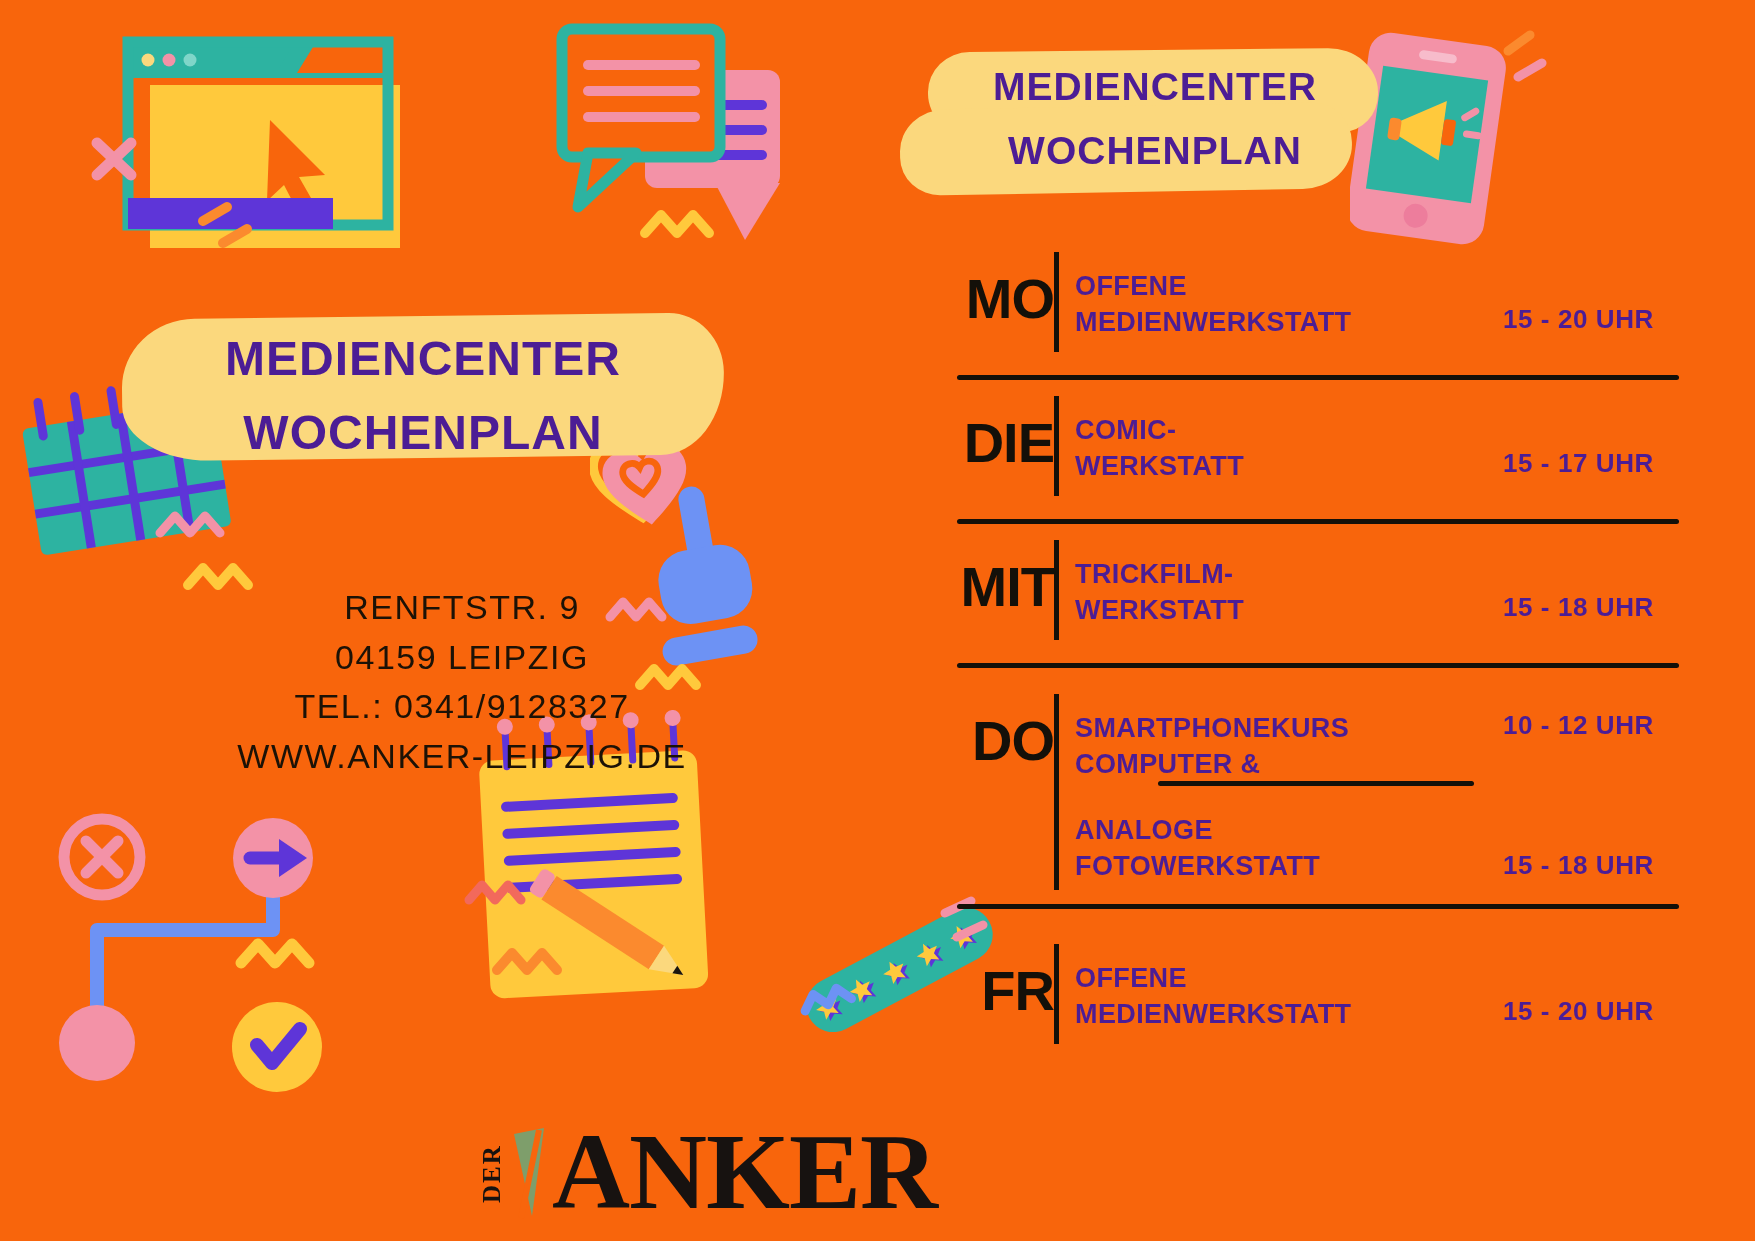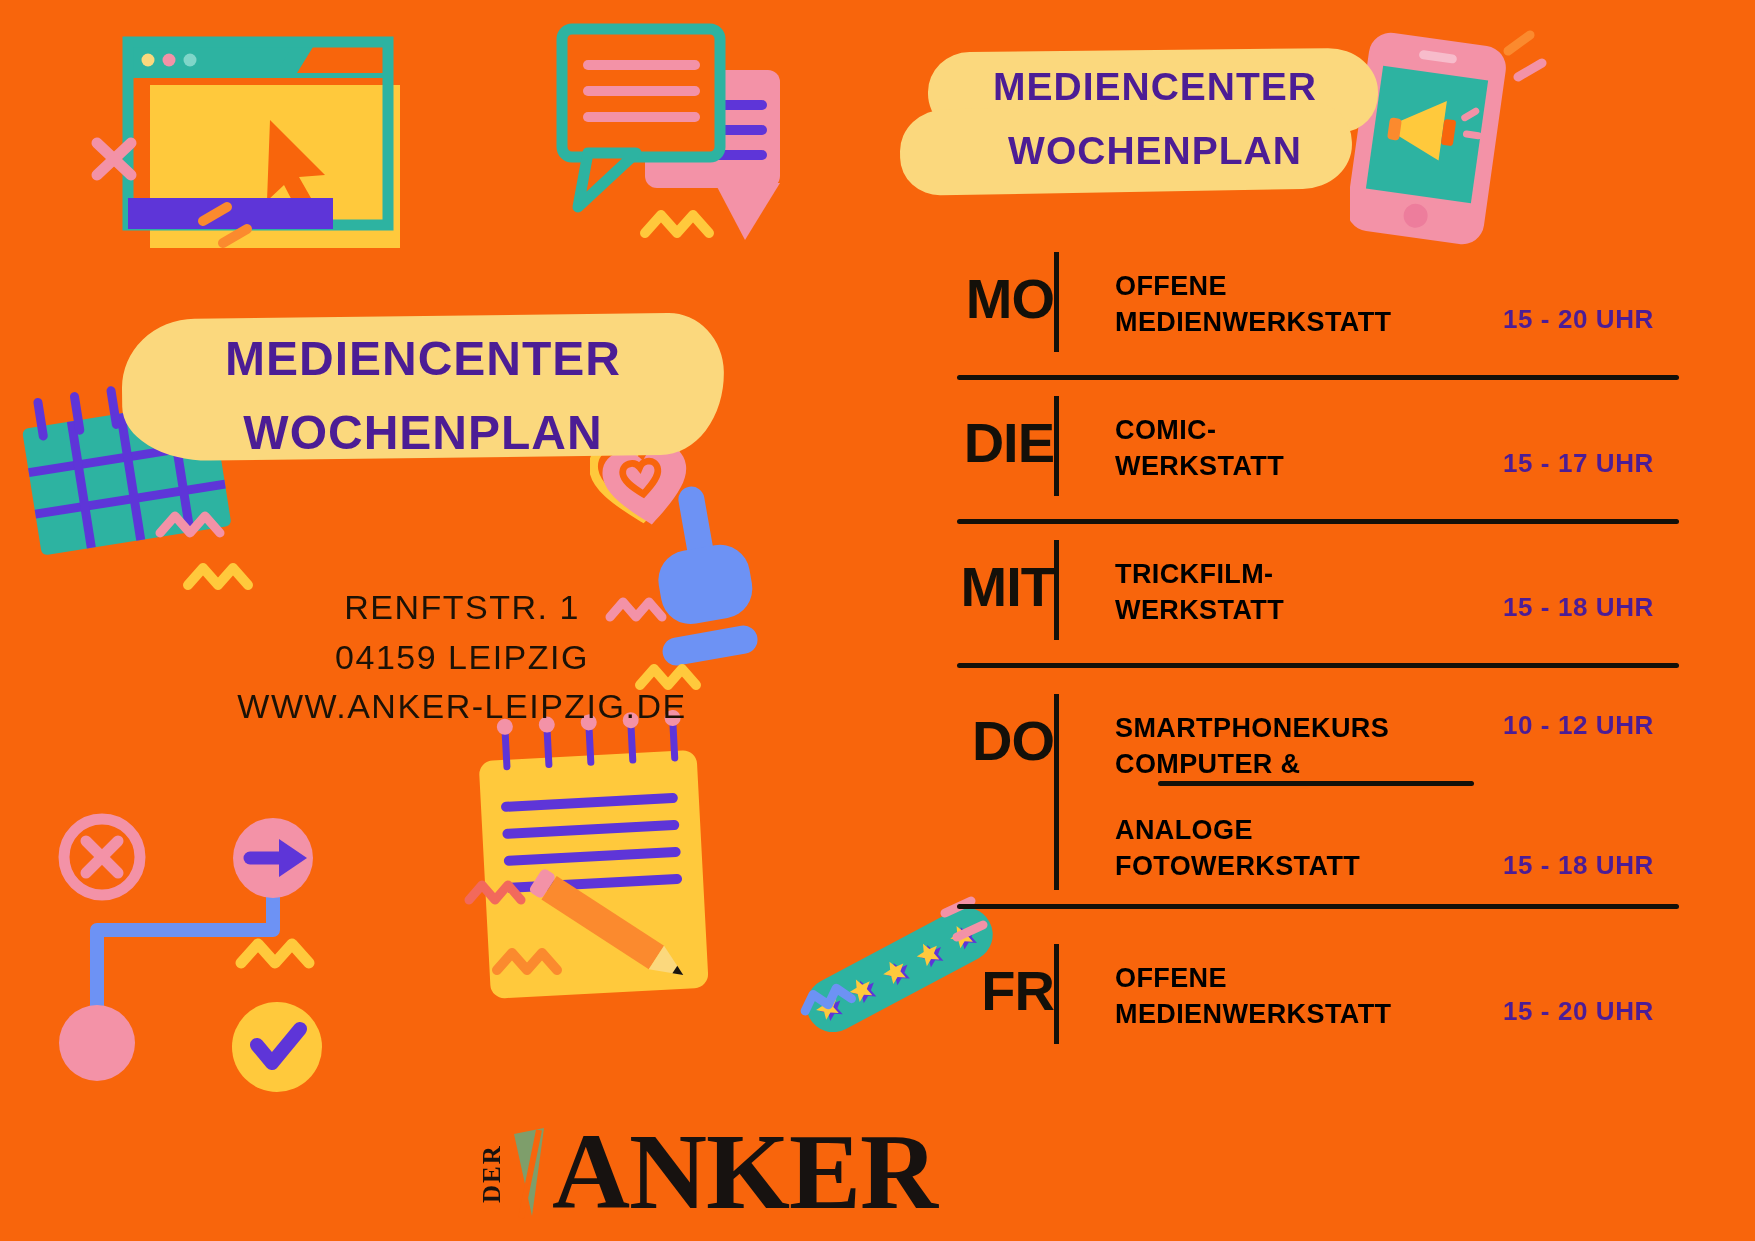--- a/index.html
+++ b/index.html
@@ -45,21 +45,21 @@
   }
   
   .row{position:absolute;left:950px;width:730px;display:flex;align-items:flex-start;}
   .day{
     width:104px;font-size:56px;font-weight:900;letter-spacing:-1px;
     margin-top:14px;color:#141009;flex:none;text-align:right;
   }
   .vbar{width:5px;background:#141009;align-self:stretch;flex:none;margin-right:16px;}
   .events{flex:1;position:relative;}
   .event{position:relative;padding-top:16px;}
-  .lines{font-size:27px;font-weight:800;line-height:36px;letter-spacing:0.4px;color:#000000;margin-left:40px;}
+  .lines{font-size:27px;font-weight:800;line-height:36px;letter-spacing:0.4px;color:#4c1d95;}
   .etime{position:absolute;right:26px;font-size:26px;font-weight:800;letter-spacing:0.6px;color:#4c1d95;white-space:nowrap;}
   .time-bottom .etime{top:52px;}
   .time-top .etime{top:16px;}
   .do-event2{position:absolute;top:118px;left:0;right:0;padding-top:0;}
   .do-event2 .etime{top:38px;}
   .hdivider{position:absolute;left:957px;width:722px;height:5px;background:#141009;border-radius:3px;}
   .subdivider{position:absolute;left:1158px;top:781px;width:316px;height:5px;background:#141009;border-radius:3px;}
   
   .logo{
     position:absolute;left:478px;top:1116px;height:104px;
@@ -264,22 +264,23 @@
     </g>
   </svg>
 
   <div class="blob left-title-blob"></div>
   <div class="title-text left-title-text">
     <div>MEDIENCENTER</div>
     <div>WOCHENPLAN</div>
   </div>
 
   <div class="address">
-    <div>RENFTSTR. 1</div>
+    <div>RENFTSTR. 9</div>
     <div>04159 LEIPZIG</div>
+    <div>TEL.: 0341/9128327</div>
     <div>WWW.ANKER-LEIPZIG.DE</div>
   </div>
 
   <div class="logo">
     <span class="der">DER</span>
     <svg width="36" height="92" viewBox="0 0 36 92">
       <polygon points="3,6 33,0 21,88" fill="#7E9E6B"></polygon>
       <line x1="28" y1="2" x2="10" y2="90" stroke="#F8650C" stroke-width="6"></line>
     </svg>
     <span class="anker">ANKER</span>

